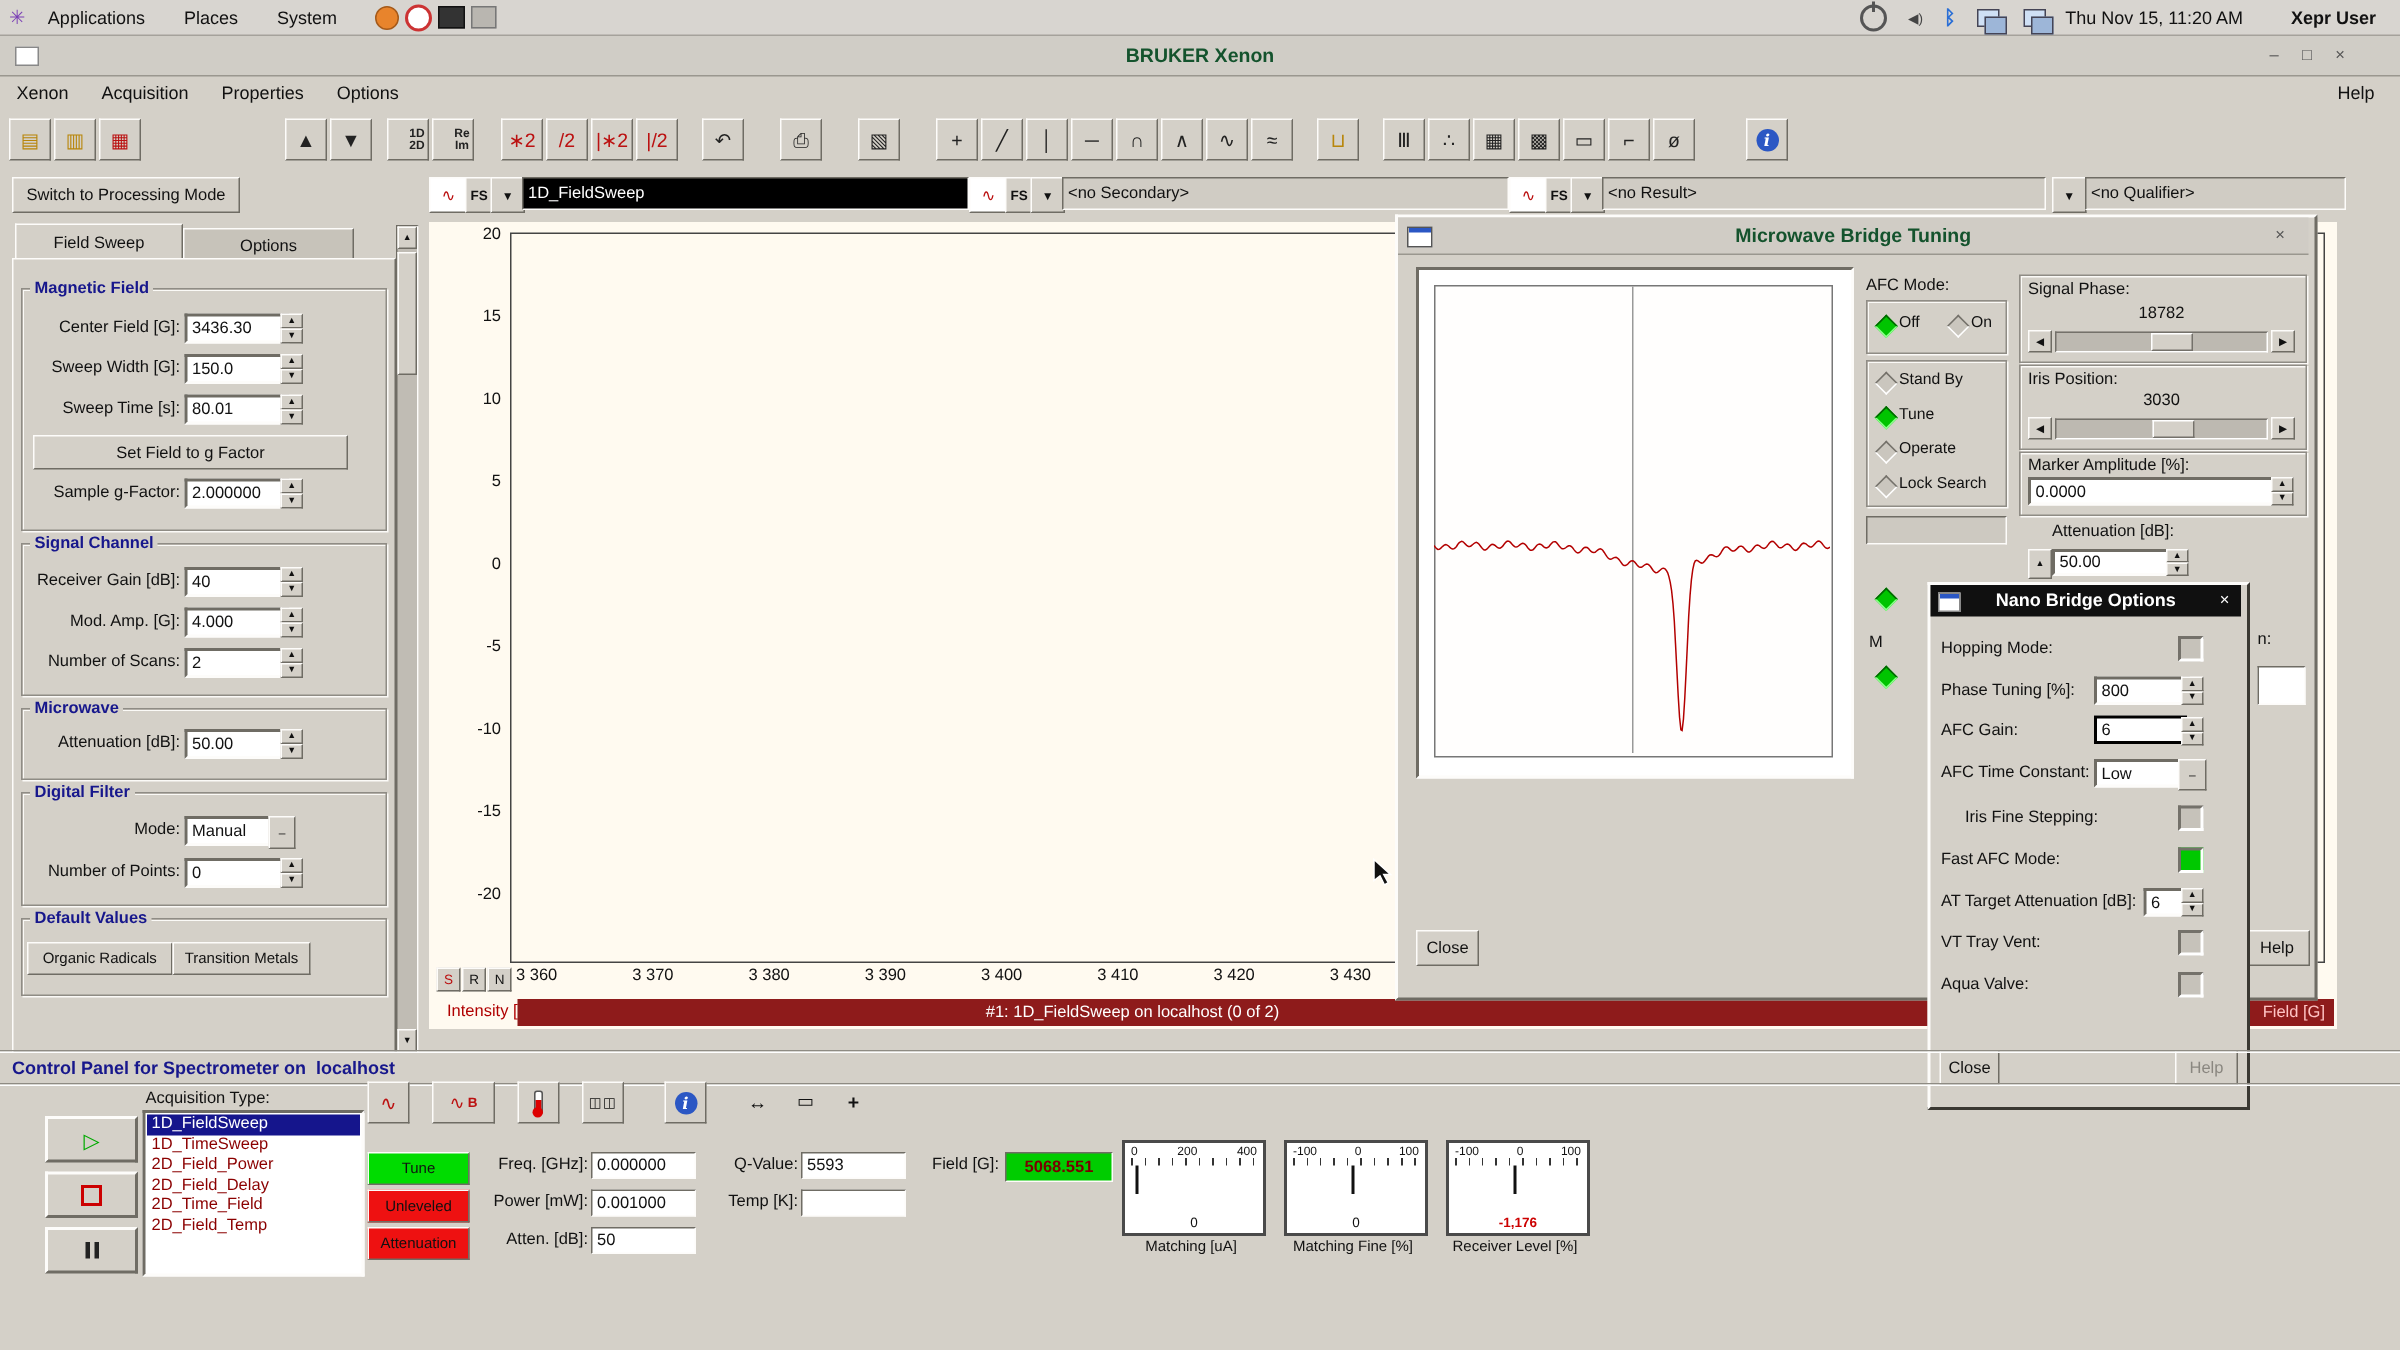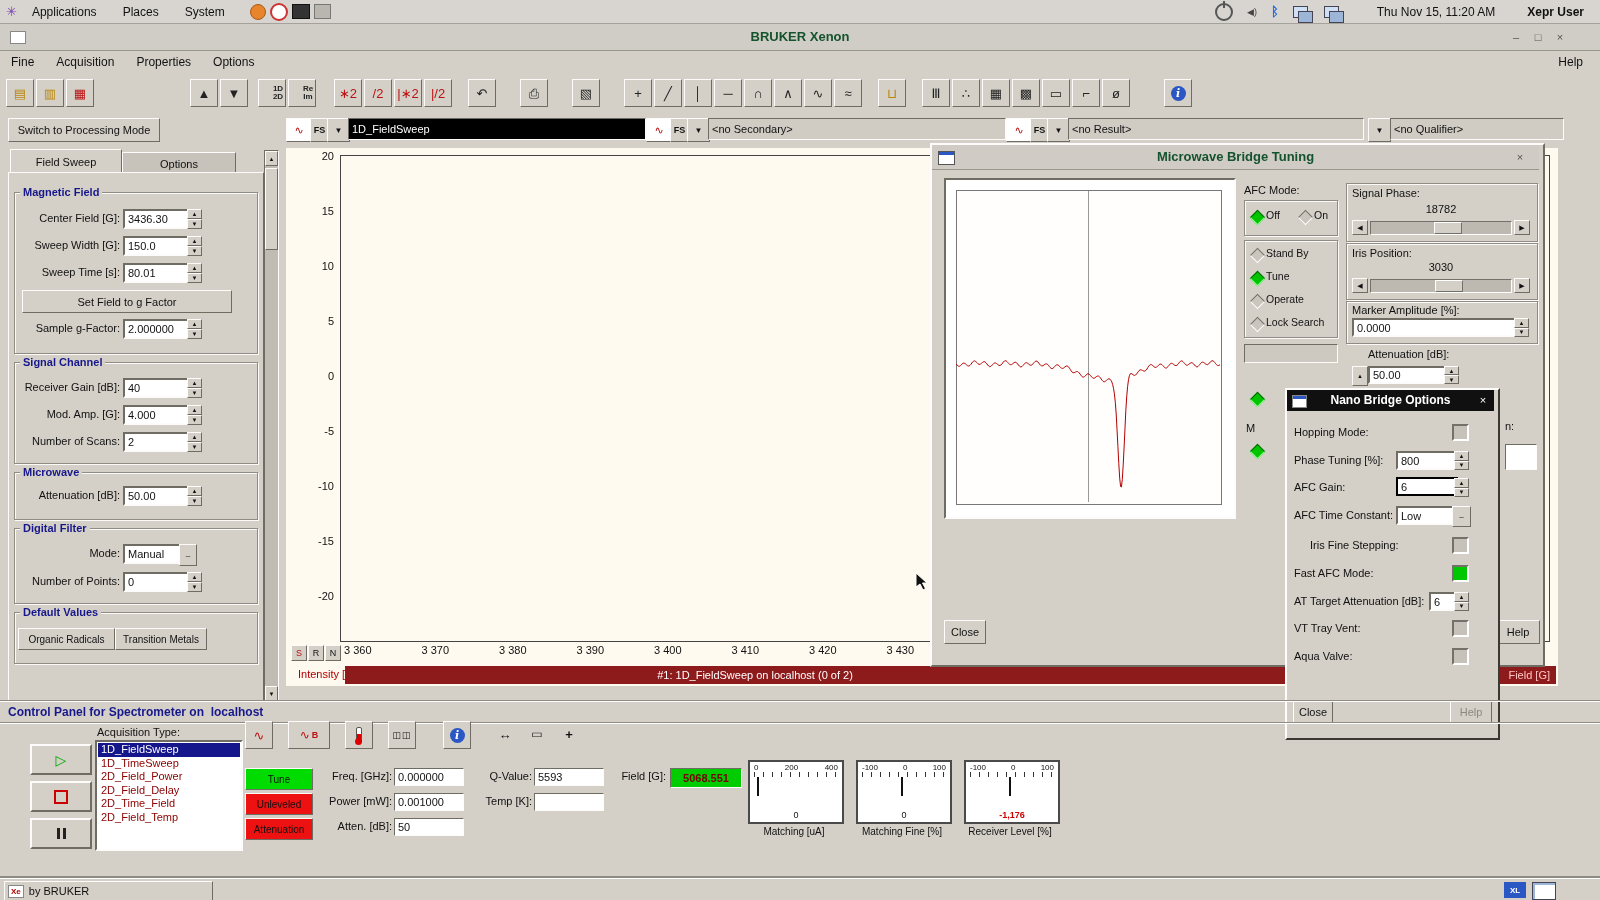--- a/index.html
+++ b/index.html
@@ -76,35 +76,35 @@
     <span class="menuitem" style="font-size:12px;">System</span>
     <span style="width:14px;height:14px;border-radius:50%;background:#e8842c;border:1px solid #a55a1a;margin-left:10px;"></span>
     <span style="width:14px;height:14px;border-radius:50%;background:#fff;border:2px solid #cc3333;"></span>
     <span style="width:16px;height:13px;background:#333;border:1px solid #111;"></span>
     <span style="width:15px;height:13px;background:#b9b6b0;border:1px solid #777;"></span>
     <span class="pwr" style="margin-left:auto;"></span>
     <span style="font-size:9px;color:#444;margin-left:10px;">◀)</span>
     <span style="color:#2a6fd6;font-weight:bold;font-size:13px;margin-left:10px;">ᛒ</span>
     <span class="scr" style="margin-left:10px;"></span>
     <span class="scr" style="margin-left:12px;"></span>
-    <span style="font-size:12px;margin-left:34px;">Thu Nov 15, 11:20 AM</span>
+    <span style="font-size:12px;margin-left:9px;">Thu Nov 15, 11:20 AM</span>
     <span style="font-size:12px;font-weight:bold;margin:0 10px 0 28px;">Xepr User</span>
   </div>
 
   
   <div class="abs" style="left:0;top:24px;width:1600px;height:26px;background:#d0cdc6;border-bottom:1px solid #9a978f;">
     <span class="abs" style="left:10px;top:7px;width:14px;height:11px;background:#fff;border:1px solid #888;"></span>
     <span class="abs titletext" style="left:50%;top:5px;transform:translateX(-50%);">BRUKER Xenon</span>
     <span class="abs btn winctl" style="left:1506px;top:5px;">–</span>
     <span class="abs btn winctl" style="left:1528px;top:5px;">□</span>
     <span class="abs btn winctl" style="left:1550px;top:5px;">×</span>
   </div>
 
   <div class="abs" style="left:0;top:50px;width:1600px;height:24px;display:flex;align-items:center;font-size:12px;">
-    <span class="menuitem">Fine</span>
+    <span class="menuitem">Xenon</span>
     <span class="menuitem">Acquisition</span>
     <span class="menuitem">Properties</span>
     <span class="menuitem">Options</span>
     <span class="menuitem" style="margin-left:auto;margin-right:6px;">Help</span>
   </div>
 
   
   <div class="abs" style="left:0;top:76px;width:1600px;height:34px;display:flex;align-items:center;padding-left:6px;box-sizing:border-box;">
     <div class="tbgroup">
 
@@ -656,22 +656,14 @@
         <span>100</span>
       </div>
       <div class="mticks"></div>
       <div class="mneedle" style="left: 43px;"></div>
       <div class="mval" data-cls="red">-1,176</div>
     </div>
     <span class="abs mlabel" style="left:964px;top:826px;width:92px;">Receiver Level [%]</span>
   </div>
 
   
-  <div class="abs" style="left:0;top:878px;width:1600px;height:22px;background:#d4d0c8;border-top:1px solid #fff;box-shadow:0 -2px 0 #8e8b83;">
-    <div class="abs btn out1" style="left:4px;top:2px;width:204px;height:18px;justify-content:flex-start;gap:5px;padding-left:3px;">
-      <span style="background:#fff;border:1px solid #888;font-size:8px;font-weight:bold;color:#b00000;padding:0 2px;line-height:11px;">Xe</span>
-      <span>by BRUKER</span>
-    </div>
-    <span class="abs" style="left:1504px;top:3px;width:22px;height:16px;background:#2b57c4;color:#fff;font-size:8px;font-weight:bold;display:flex;align-items:center;justify-content:center;">XL</span>
-    <span class="abs" style="left:1532px;top:3px;width:22px;height:16px;background:#fff;border:1px solid #445;box-shadow:inset 2px 2px 0 #9db6d8;"></span>
-  </div>
 
 </div>
 
 </body></html>

